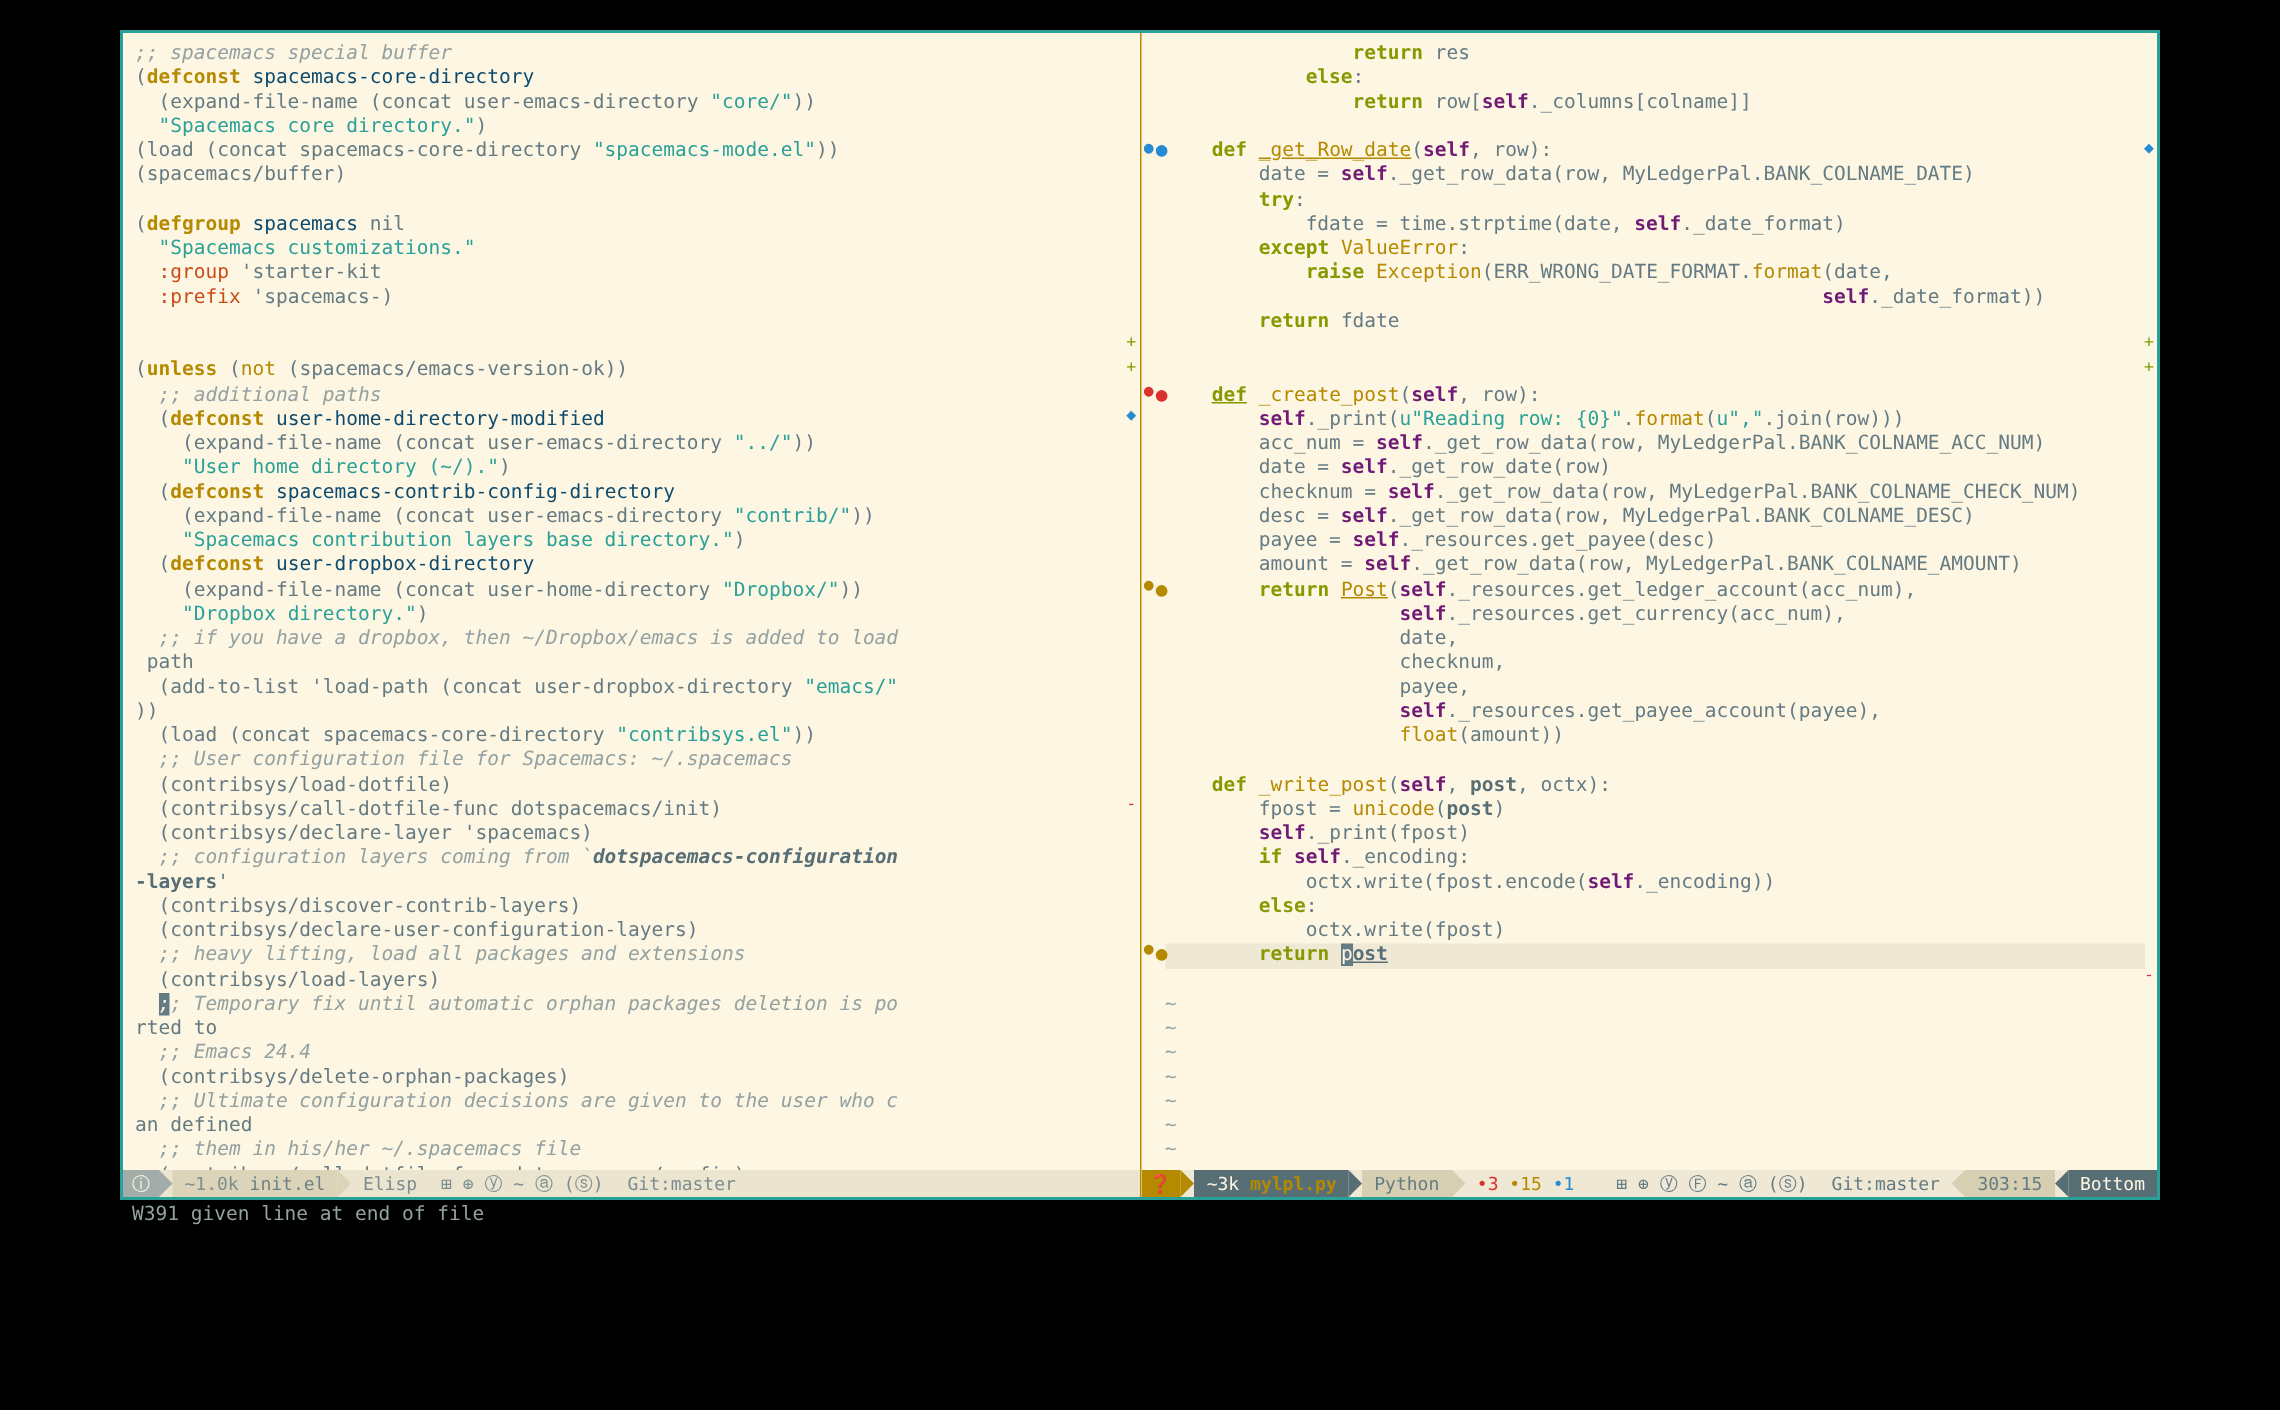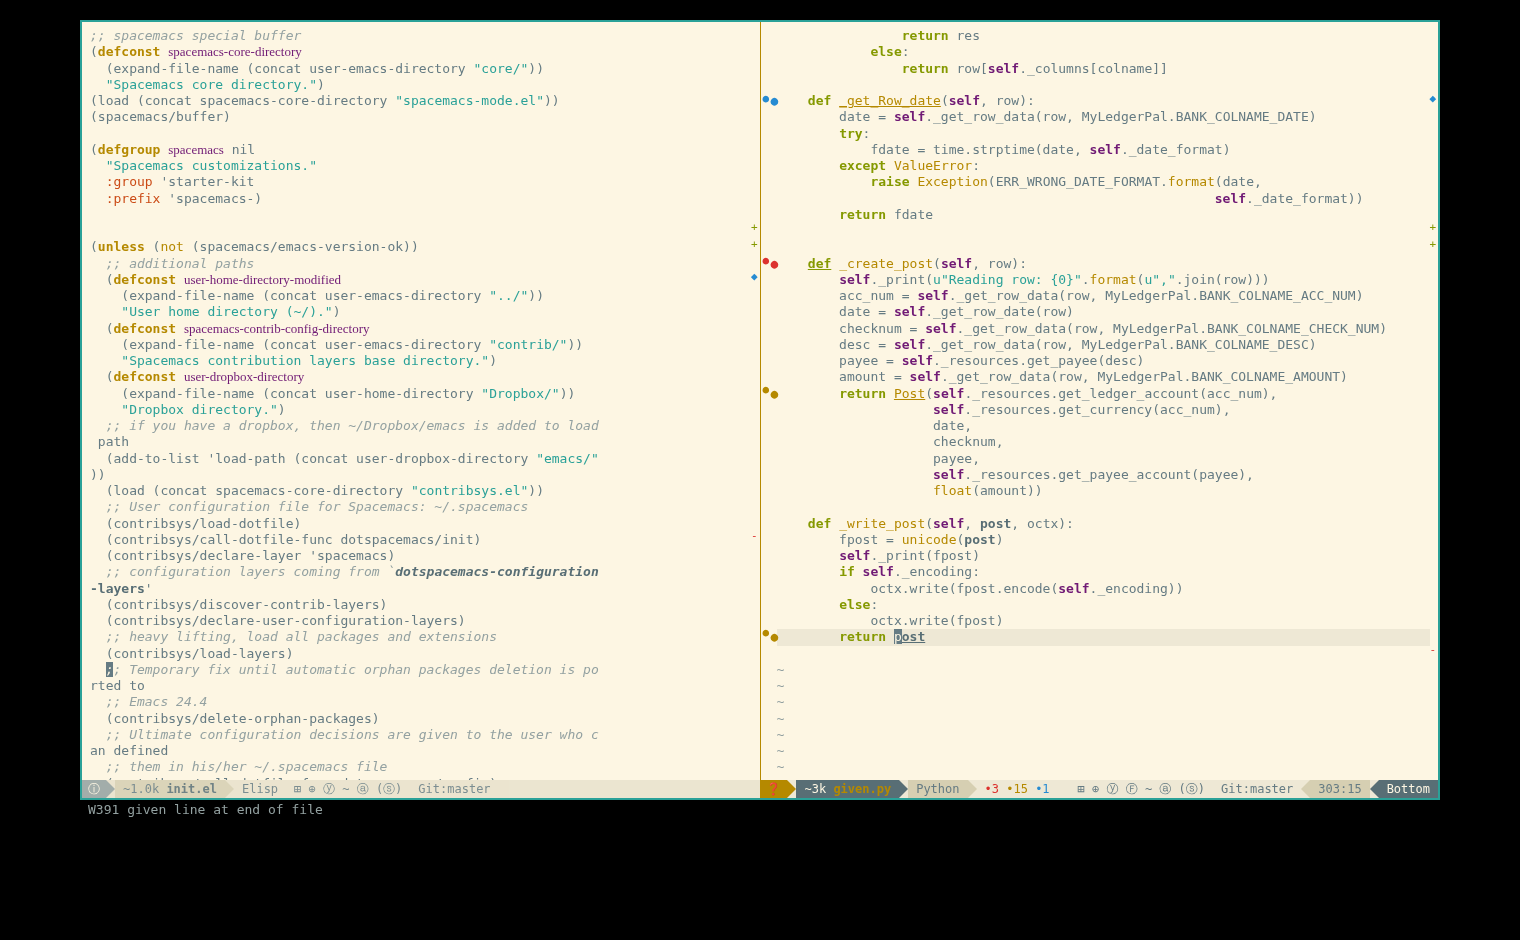--- a/index.html
+++ b/index.html
@@ -51,21 +51,21 @@
 .minus { color: #dc322f; }
 .dot-blue { color: #268bd2; }
 .dot-red { color: #dc322f; }
 .dot-yellow { color: #b58900; }
 .diamond { color: #268bd2; }
 
 
 .comment { color: #93a1a1; font-style: italic; }
 .keyword { color: #859900; font-weight: bold; }
 .def { color: #b58900; font-weight: bold; }
-.defname { color: #701a75; font-family: Liberation Serif, serif; }
+.defname { color: #0c4a6e; }
 .string { color: #2aa198; }
 .func { color: #b58900; }
 .builtin { color: #b58900; }
 .self { color: #701a75; font-weight: bold; }
 .kwarg { color: #cb4b16; }
 .type { color: #b58900; }
 .underline { text-decoration: underline; }
 .bold { font-weight: bold; }
 .hl-line { background: #eee8d5; display: inline-block; width: 100%; }
 .cursor { background: #657b83; color: #fdf6e3; }
@@ -93,21 +93,21 @@
 .ml-seg {
   padding: 0 8px;
   height: 100%;
   display: flex;
   align-items: center;
   white-space: nowrap;
 }
 .ml-seg.dark { background: #586e75; color: #fdf6e3; }
 .ml-seg.mid { background: #d6cfb2; }
 .ml-fname { font-weight: bold; color: #b58900; }
-.ml-fname2 { font-weight: bold; color: #586e75; }
+.ml-fname2 { font-weight: normal; color: #586e75; }
 .ml-spacer { flex: 1; }
 .ml-sep {
   width: 0; height: 0;
   border-top: 9px solid transparent;
   border-bottom: 9px solid transparent;
 }
 .sep-r-dark { border-left: 9px solid #586e75; }
 .sep-r-mid { border-left: 9px solid #d6cfb2; }
 .sep-r-gray { border-left: 9px solid #93a1a1; }
 .sep-r-warn { border-left: 9px solid #b58900; }
@@ -148,21 +148,21 @@
     </div>
   </div>
 
   <div class="pane">
     <div class="code" id="right-code" style="padding-left: 16px;"><div style="position:relative">                <span class="keyword">return</span> res</div><div style="position:relative">            <span class="keyword">else</span>:</div><div style="position:relative">                <span class="keyword">return</span> row[<span class="self">self</span>._columns[colname]]</div><div style="position:relative">&nbsp;</div><div style="position:relative"><span style="position:absolute;left:-6px"><span class="dot-blue">●</span></span>    <span class="keyword">def</span> <span class="func underline">_get_Row_date</span>(<span class="self">self</span>, row):</div><div style="position:relative">        date = <span class="self">self</span>._get_row_data(row, MyLedgerPal.BANK_COLNAME_DATE)</div><div style="position:relative">        <span class="keyword">try</span>:</div><div style="position:relative">            fdate = time.strptime(date, <span class="self">self</span>._date_format)</div><div style="position:relative">        <span class="keyword">except</span> <span class="type">ValueError</span>:</div><div style="position:relative">            <span class="keyword">raise</span> <span class="type">Exception</span>(ERR_WRONG_DATE_FORMAT.<span class="func">format</span>(date,</div><div style="position:relative">                                                        <span class="self">self</span>._date_format))</div><div style="position:relative">        <span class="keyword">return</span> fdate</div><div style="position:relative">&nbsp;</div><div style="position:relative">&nbsp;</div><div style="position:relative"><span style="position:absolute;left:-6px"><span class="dot-red">●</span></span>    <span class="keyword underline">def</span> <span class="func">_create_post</span>(<span class="self">self</span>, row):</div><div style="position:relative">        <span class="self">self</span>._print(<span class="string">u"Reading row: {0}"</span>.<span class="func">format</span>(<span class="string">u","</span>.join(row)))</div><div style="position:relative">        acc_num = <span class="self">self</span>._get_row_data(row, MyLedgerPal.BANK_COLNAME_ACC_NUM)</div><div style="position:relative">        date = <span class="self">self</span>._get_row_date(row)</div><div style="position:relative">        checknum = <span class="self">self</span>._get_row_data(row, MyLedgerPal.BANK_COLNAME_CHECK_NUM)</div><div style="position:relative">        desc = <span class="self">self</span>._get_row_data(row, MyLedgerPal.BANK_COLNAME_DESC)</div><div style="position:relative">        payee = <span class="self">self</span>._resources.get_payee(desc)</div><div style="position:relative">        amount = <span class="self">self</span>._get_row_data(row, MyLedgerPal.BANK_COLNAME_AMOUNT)</div><div style="position:relative"><span style="position:absolute;left:-6px"><span class="dot-yellow">●</span></span>        <span class="keyword">return</span> <span class="type underline">Post</span>(<span class="self">self</span>._resources.get_ledger_account(acc_num),</div><div style="position:relative">                    <span class="self">self</span>._resources.get_currency(acc_num),</div><div style="position:relative">                    date,</div><div style="position:relative">                    checknum,</div><div style="position:relative">                    payee,</div><div style="position:relative">                    <span class="self">self</span>._resources.get_payee_account(payee),</div><div style="position:relative">                    <span class="builtin">float</span>(amount))</div><div style="position:relative">&nbsp;</div><div style="position:relative">    <span class="keyword">def</span> <span class="func">_write_post</span>(<span class="self">self</span>, <span class="bold" style="color:#586e75">post</span>, octx):</div><div style="position:relative">        fpost = <span class="builtin">unicode</span>(<span class="bold" style="color:#586e75">post</span>)</div><div style="position:relative">        <span class="self">self</span>._print(fpost)</div><div style="position:relative">        <span class="keyword">if</span> <span class="self">self</span>._encoding:</div><div style="position:relative">            octx.write(fpost.encode(<span class="self">self</span>._encoding))</div><div style="position:relative">        <span class="keyword">else</span>:</div><div style="position:relative">            octx.write(fpost)</div><div style="position:relative"><span style="position:absolute;left:-6px"><span class="dot-yellow">●</span></span><span class="hl-line">        <span class="keyword">return</span> <span class="cursor">p</span><span class="bold underline" style="color:#586e75">ost</span></span></div><div style="position:relative">&nbsp;</div><div style="position:relative"><span class="tilde">~</span></div><div style="position:relative"><span class="tilde">~</span></div><div style="position:relative"><span class="tilde">~</span></div><div style="position:relative"><span class="tilde">~</span></div><div style="position:relative"><span class="tilde">~</span></div><div style="position:relative"><span class="tilde">~</span></div><div style="position:relative"><span class="tilde">~</span></div><div style="position:relative"><span class="tilde">~</span></div><div class="gutter"><div class="gut-mark" style="top: 70.8px;"><span class="diamond">◆</span></div><div class="gut-mark" style="top: 200.4px;"><span class="plus">+</span></div><div class="gut-mark" style="top: 216.6px;"><span class="plus">+</span></div><div class="gut-mark" style="top: 621.6px;"><span class="minus">-</span></div></div><div style="position: absolute; left: 0px; top: 0px; width: 12px; height: 100%;"><div style="position: absolute; left: 2px; font-size: 11px; line-height: 1; top: 70.8px;"><span class="dot-blue">●</span></div><div style="position: absolute; left: 2px; font-size: 11px; line-height: 1; top: 232.8px;"><span class="dot-red">●</span></div><div style="position: absolute; left: 2px; font-size: 11px; line-height: 1; top: 362.4px;"><span class="dot-yellow">●</span></div><div style="position: absolute; left: 2px; font-size: 11px; line-height: 1; top: 605.4px;"><span class="dot-yellow">●</span></div></div></div>
     <div class="modeline">
       <span class="ml-flag warn">❓</span>
       <span class="ml-sep sep-r-warn"></span>
       <span class="ml-seg dark">
         ~ <span>3k</span>&nbsp;
-        <span class="ml-fname">given.py</span>
+        <span class="ml-fname">mylpl.py</span>
       </span>
       <span class="ml-sep sep-r-dark"></span>
       <span class="ml-seg mid">Python</span>
       <span class="ml-sep sep-r-mid"></span>
       <span class="ml-seg">
         <span class="fc-red">•3</span>&nbsp;
         <span class="fc-yel">•15</span>&nbsp;
         <span class="fc-blu">•1</span>
       </span>
       <span class="ml-spacer"></span>

